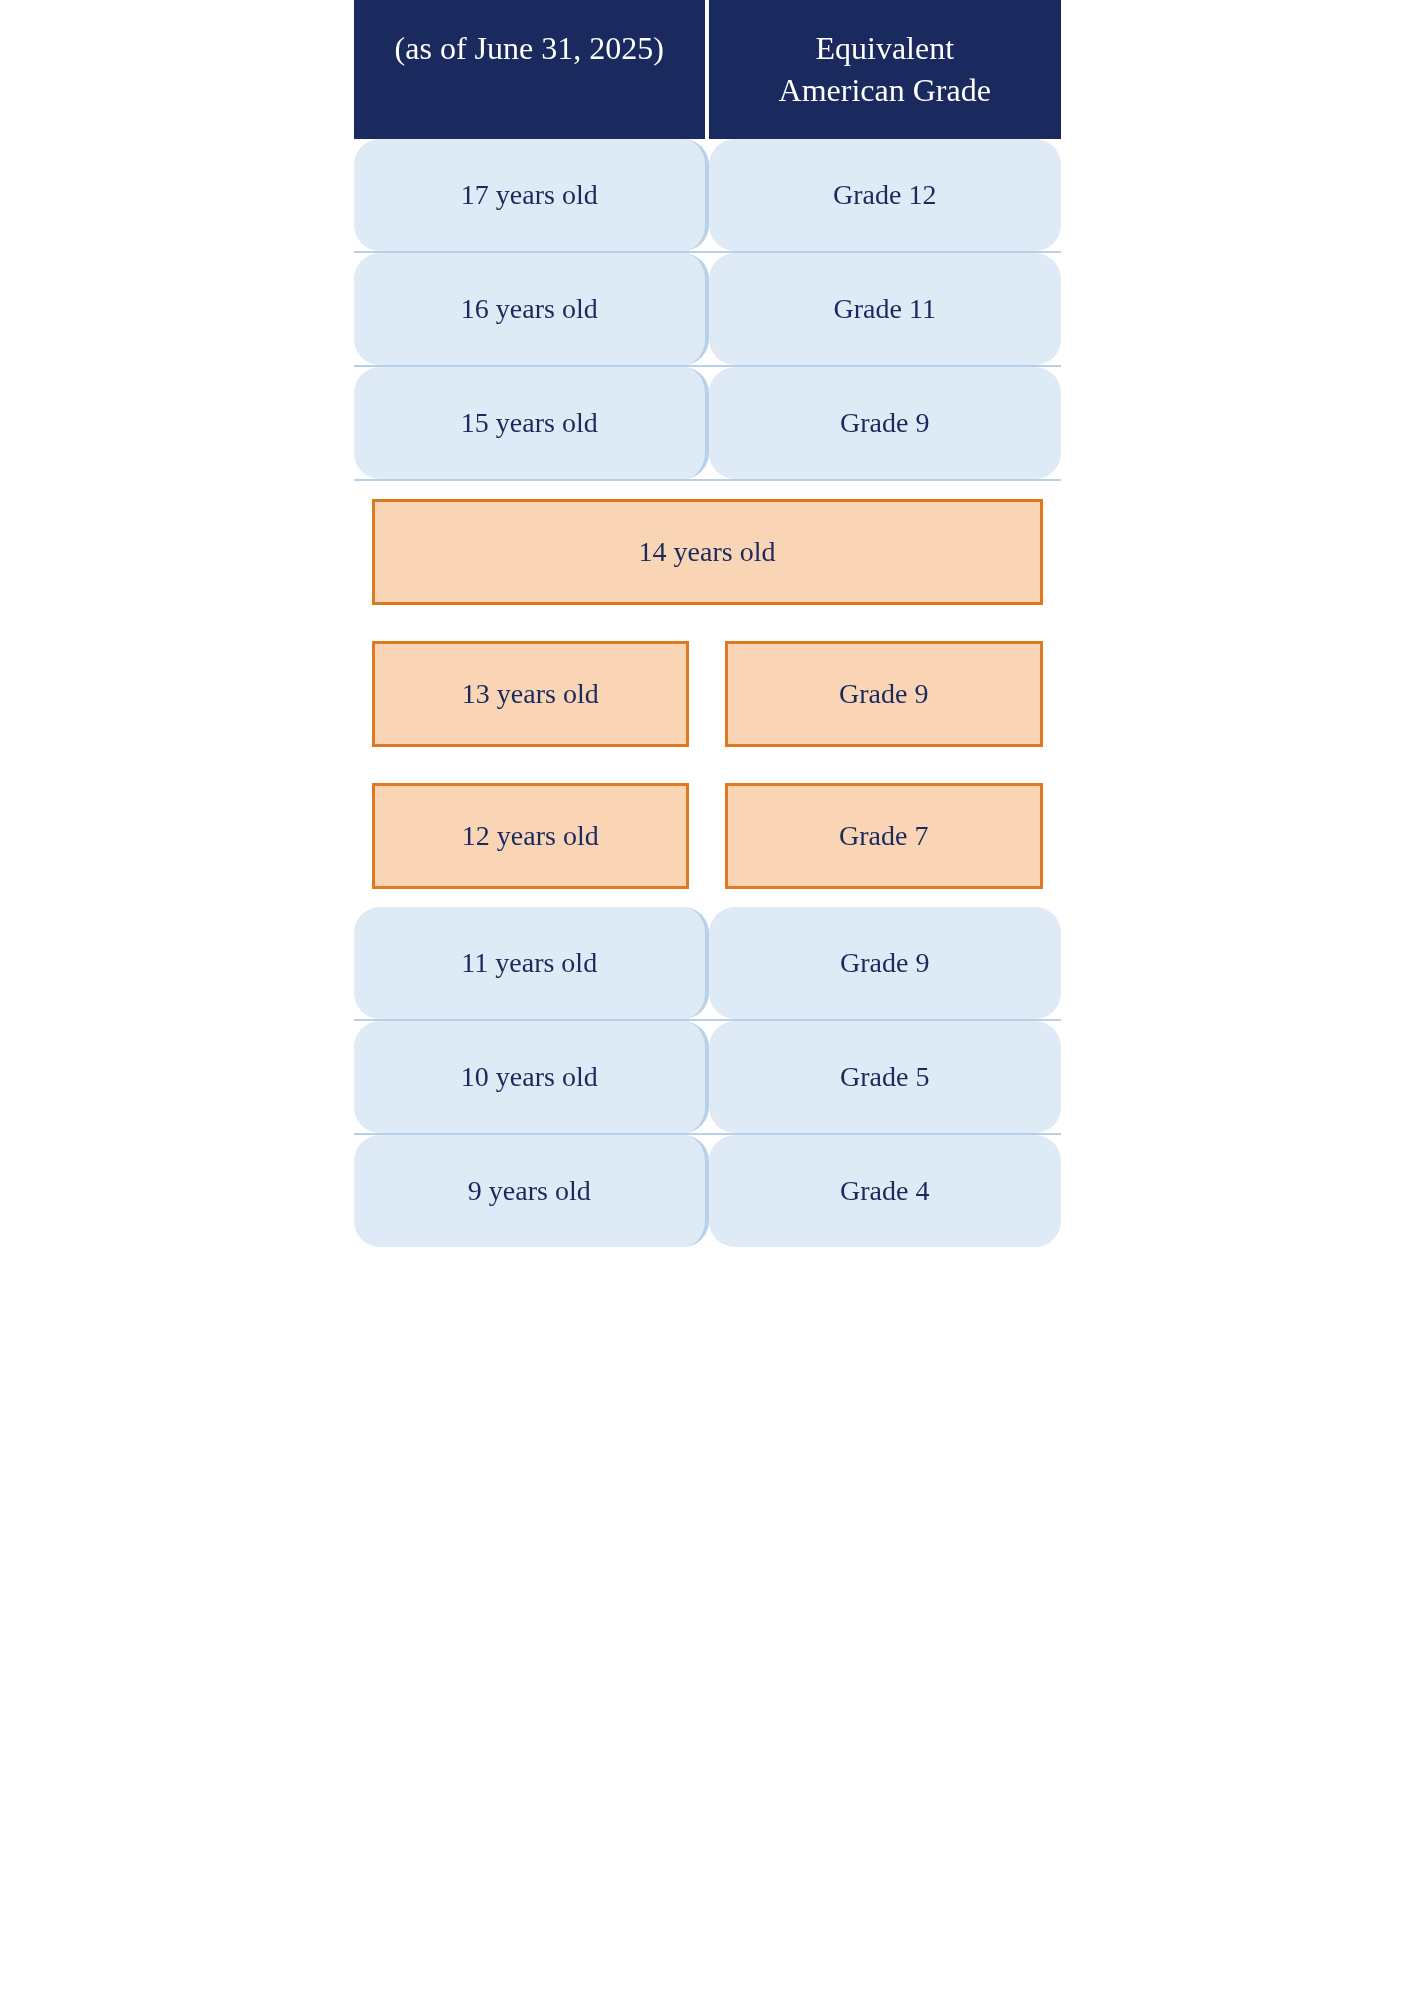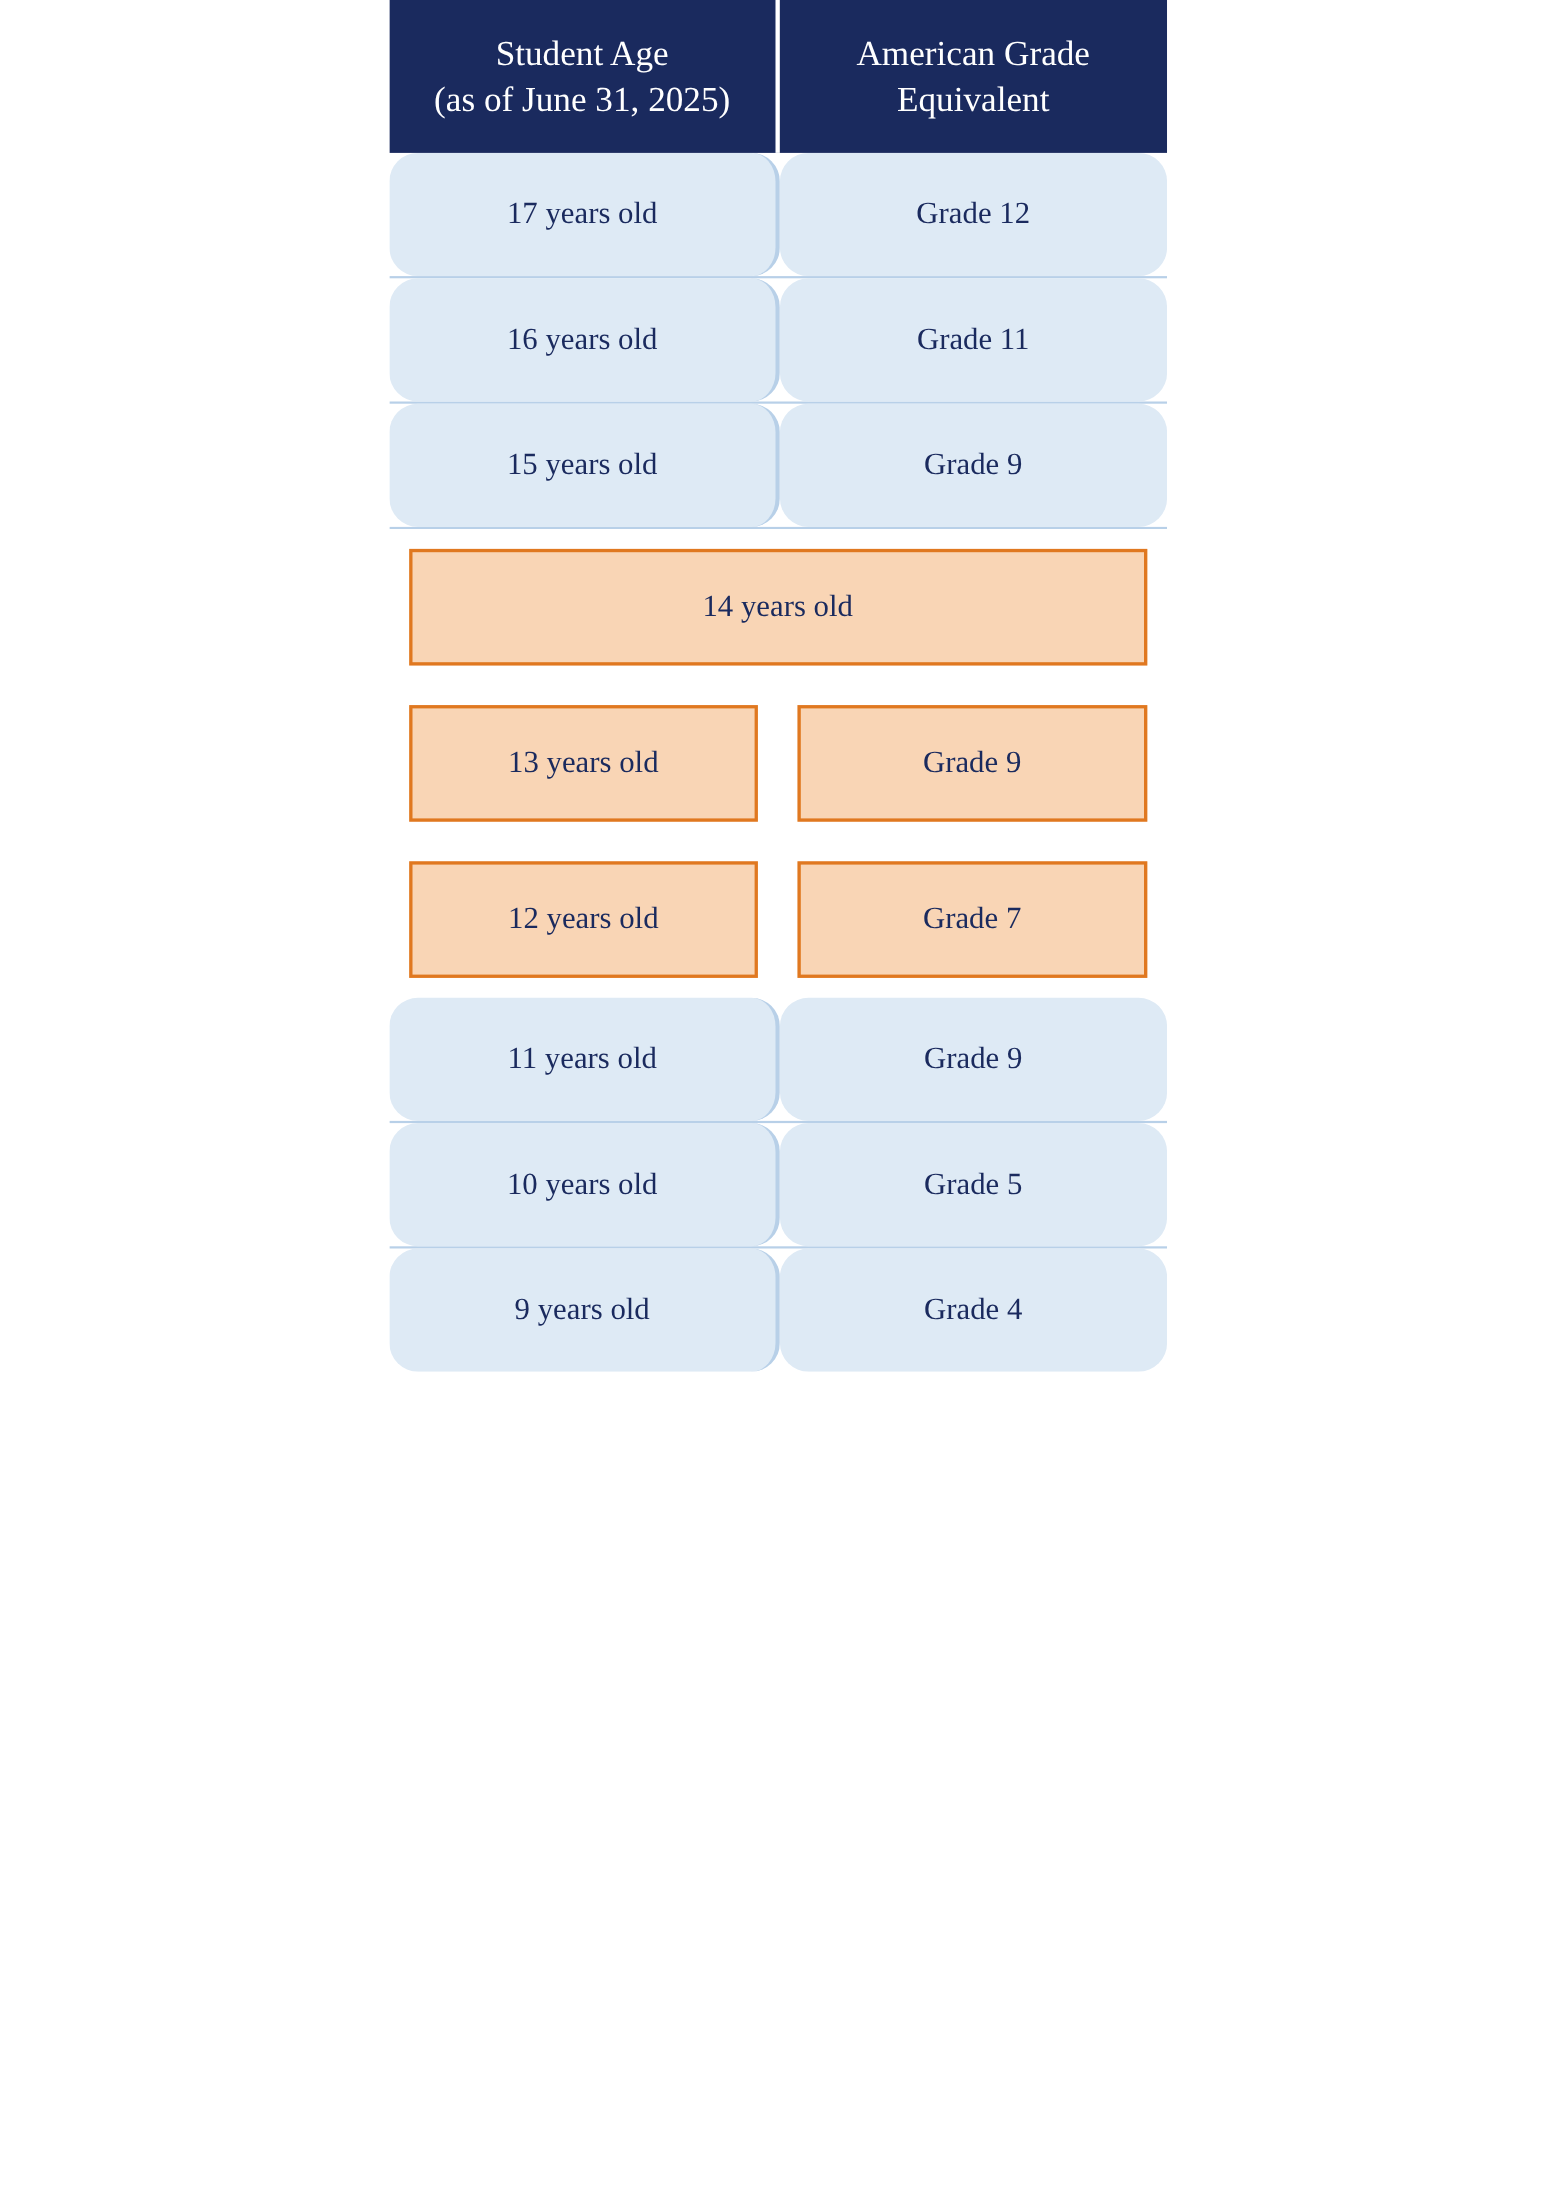--- a/index.html
+++ b/index.html
@@ -83,26 +83,25 @@
       background-color: #ffffff;
     }
   </style>
 </head>
 <body>
 
 <div class="table-container">
 
   <div class="header-row">
     <div class="header-cell">
-      <div>Student Age</div>
       <div>(as of June 31, 2025)</div>
     </div>
     <div class="header-cell">
+      <div>Equivalent</div>
       <div>American Grade</div>
-      <div>Equivalent</div>
     </div>
   </div>
 
   <div id="rows-container">
       <div class="data-row row-normal">
         <div class="data-cell">17 years old</div>
         <div class="data-cell">Grade 12</div>
       </div>
       <div class="data-row row-normal">
         <div class="data-cell">16 years old</div>

